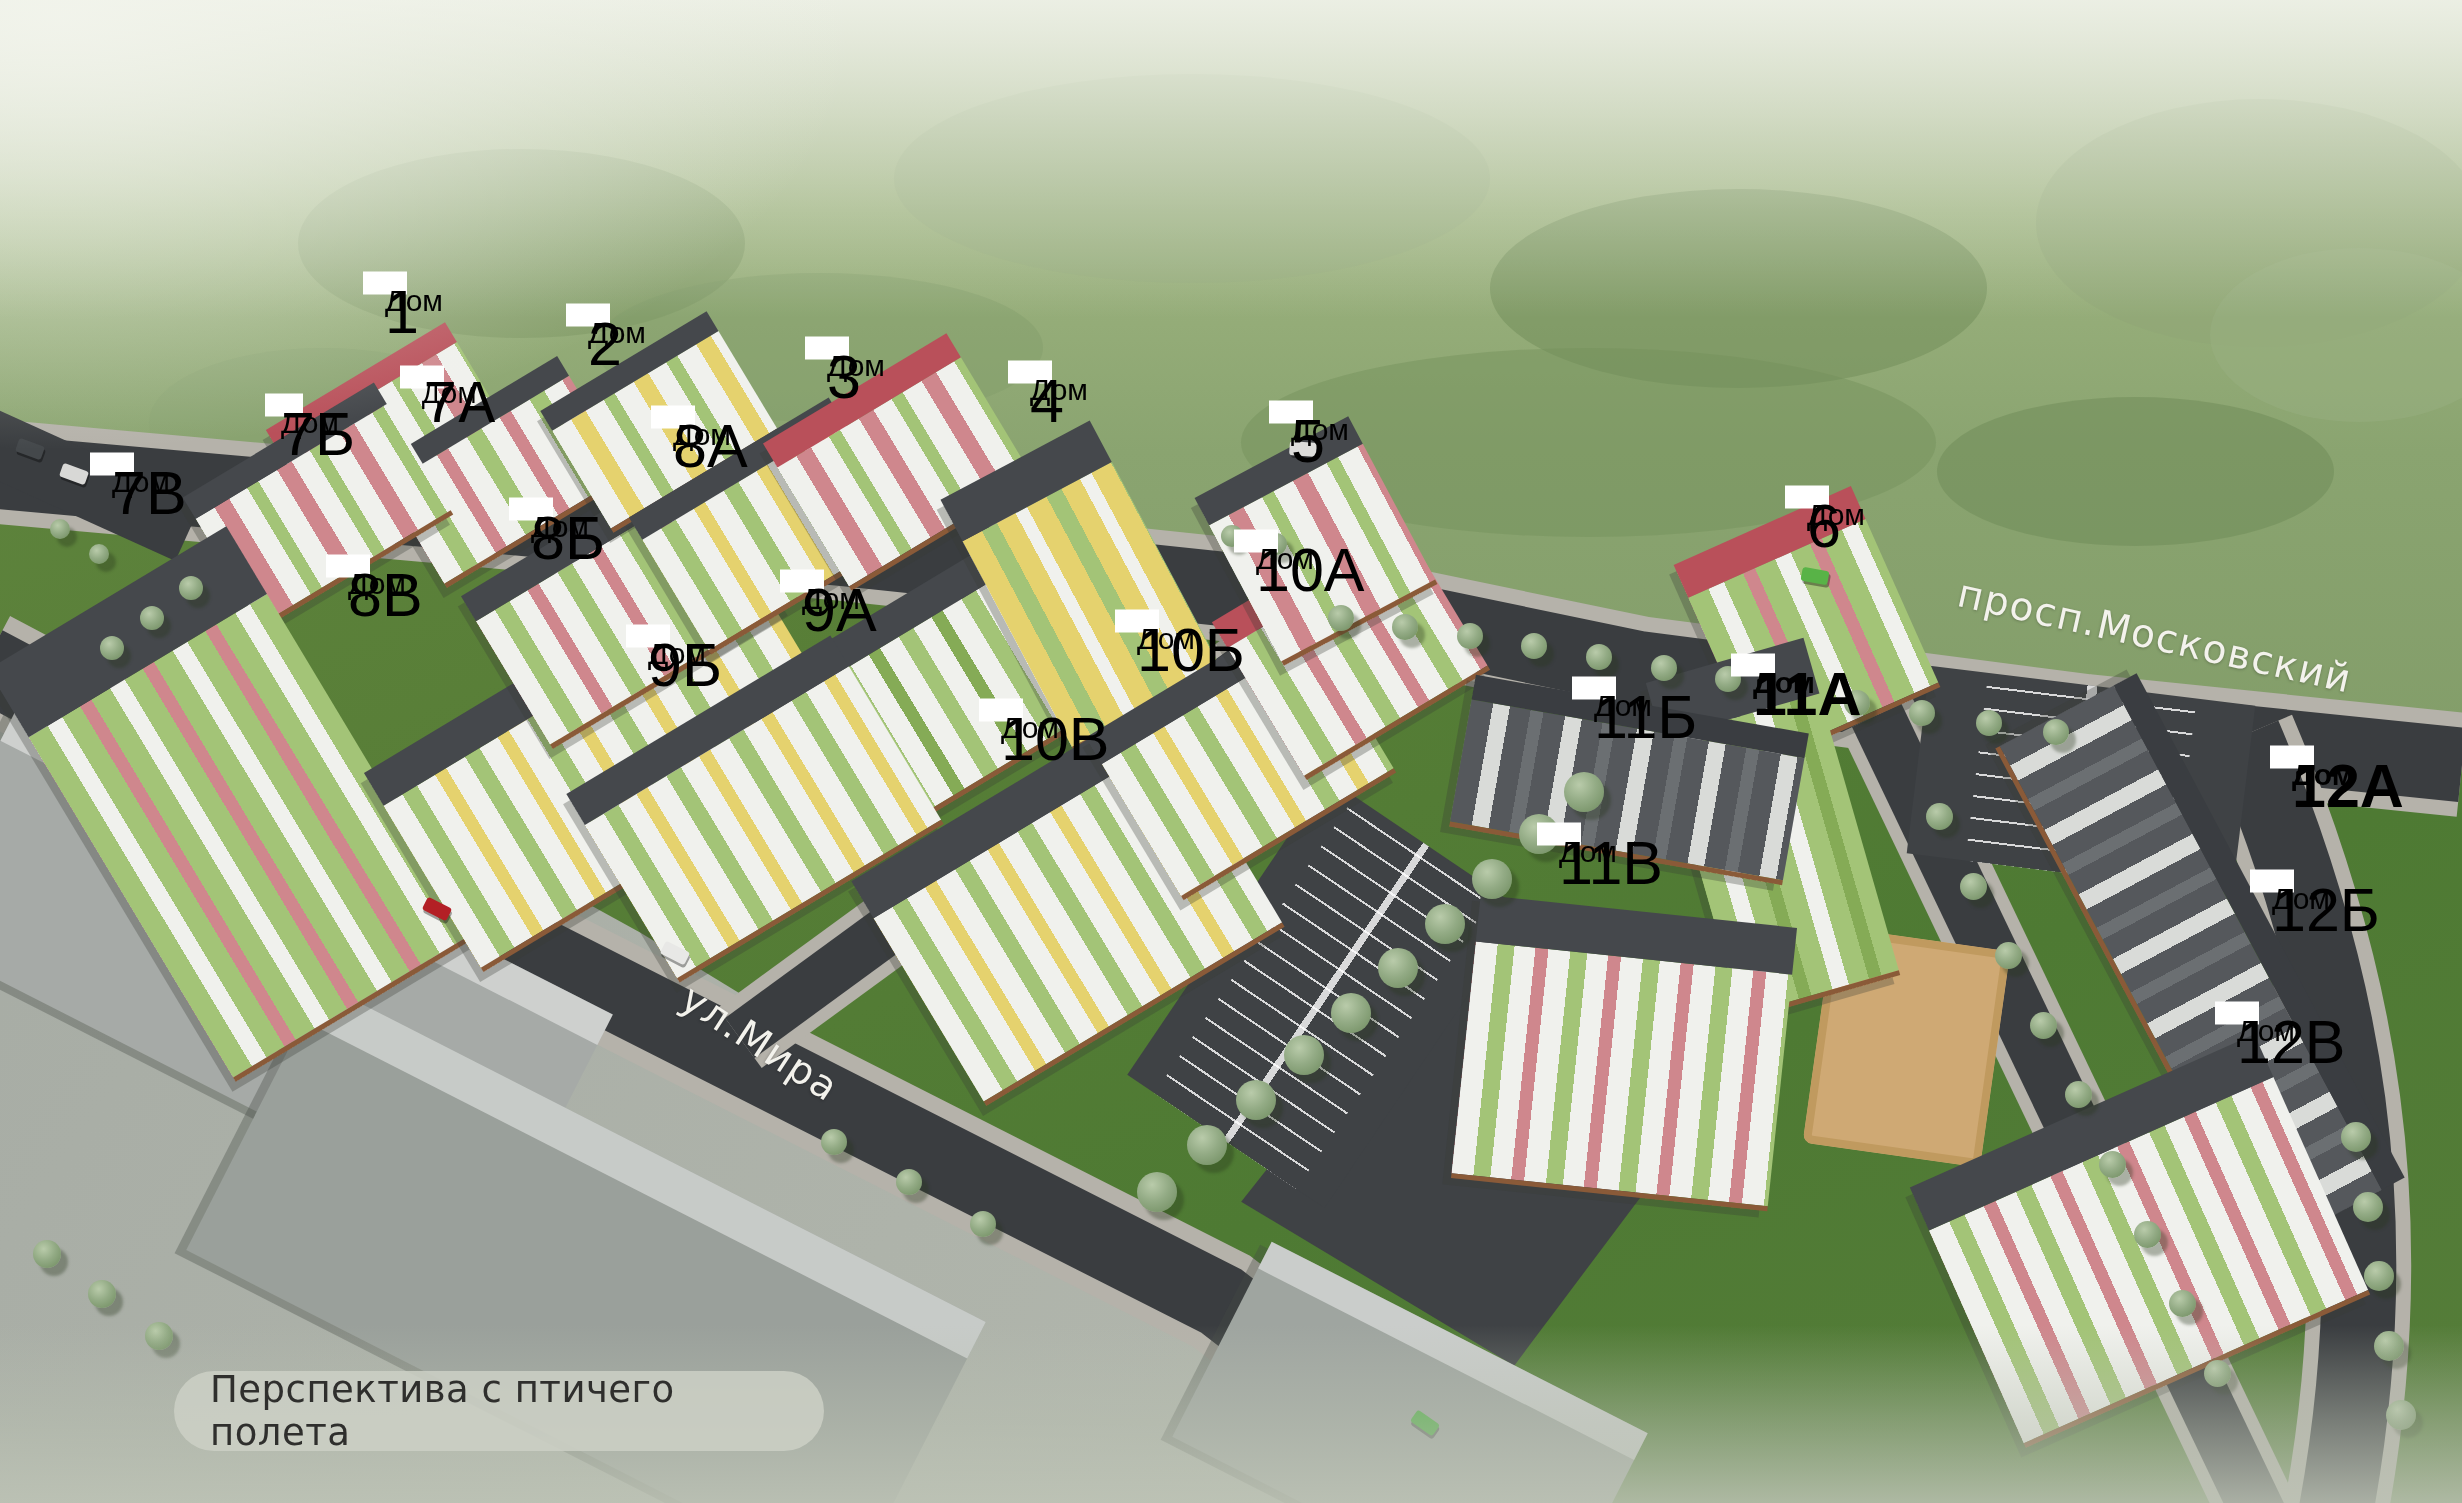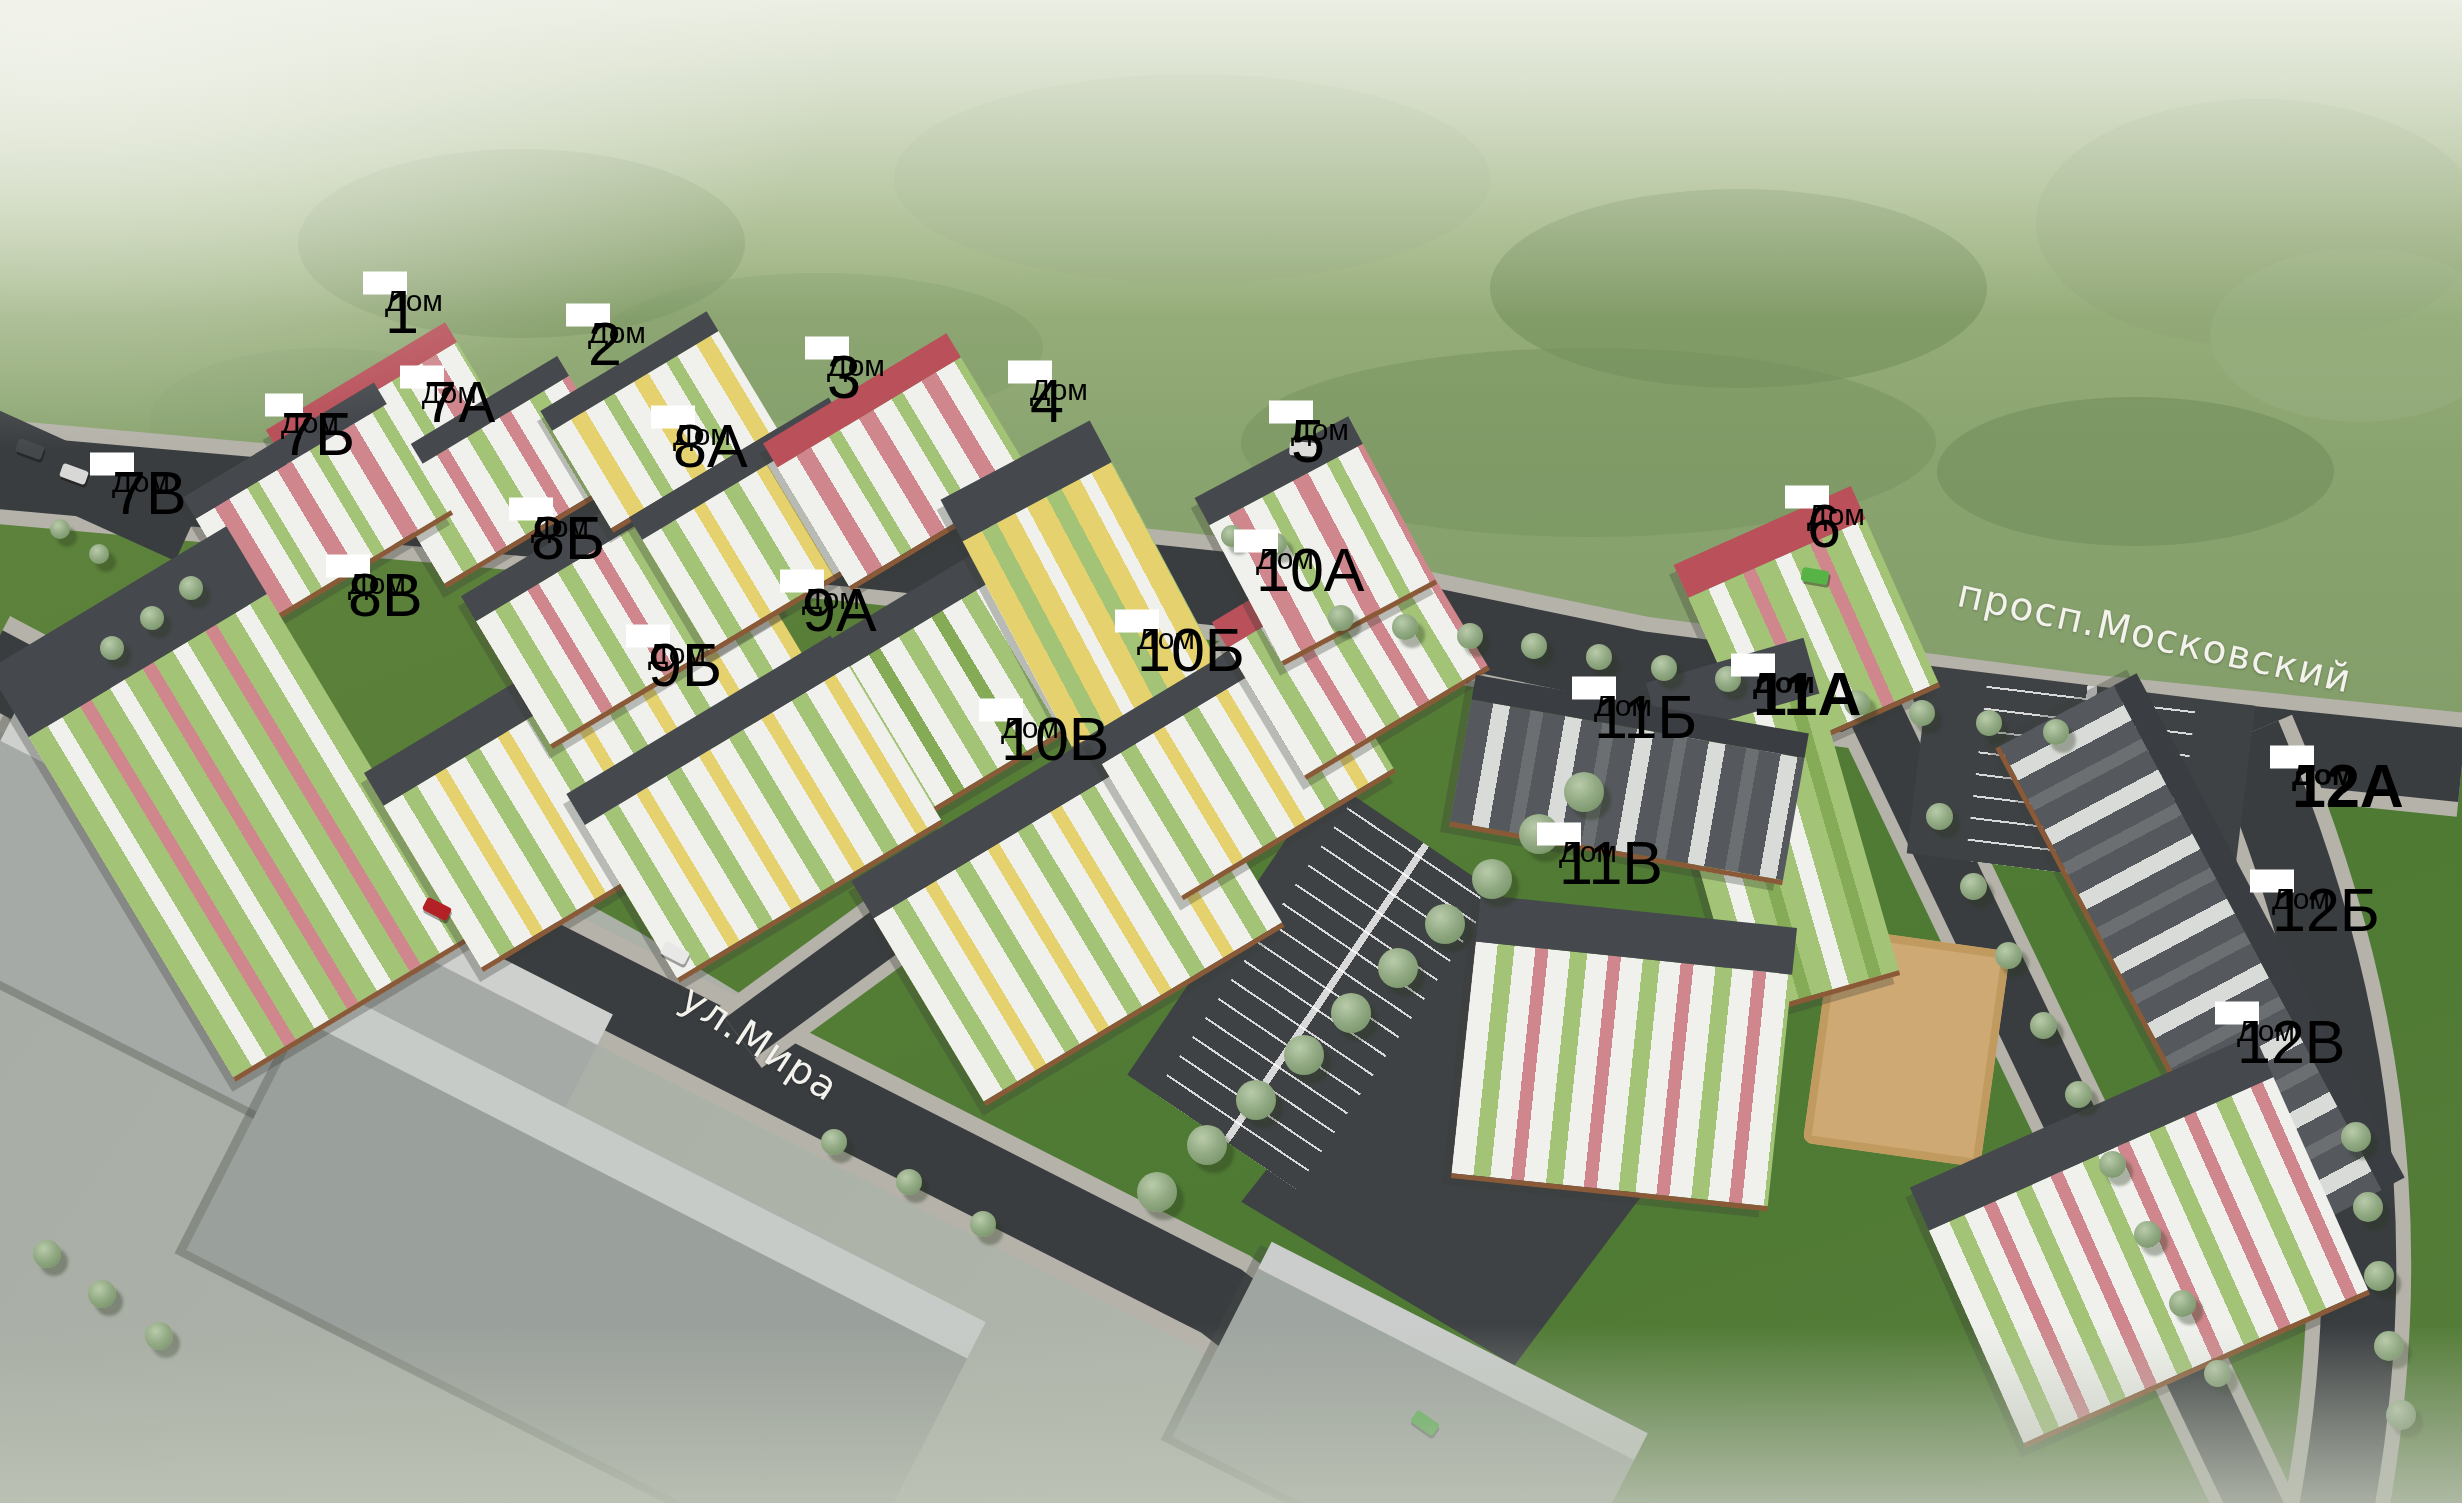--- a/index.html
+++ b/index.html
@@ -279,14 +279,17 @@
       <div class="bldg-label" style="left: 2272px; top: 881px; transform: translate(-50%, -50%);">
         <div class="num">12Б</div>
         <div class="word">Дом</div>
       </div>
       <div class="bldg-label" style="left: 2237px; top: 1013px; transform: translate(-50%, -50%);">
         <div class="num">12В</div>
         <div class="word">Дом</div>
       </div>
     </div>
 
+  <div class="caption">
+    <span>Перспектива с птичего полета</span>
+  </div>
 </div>
 
 
 </body></html>

